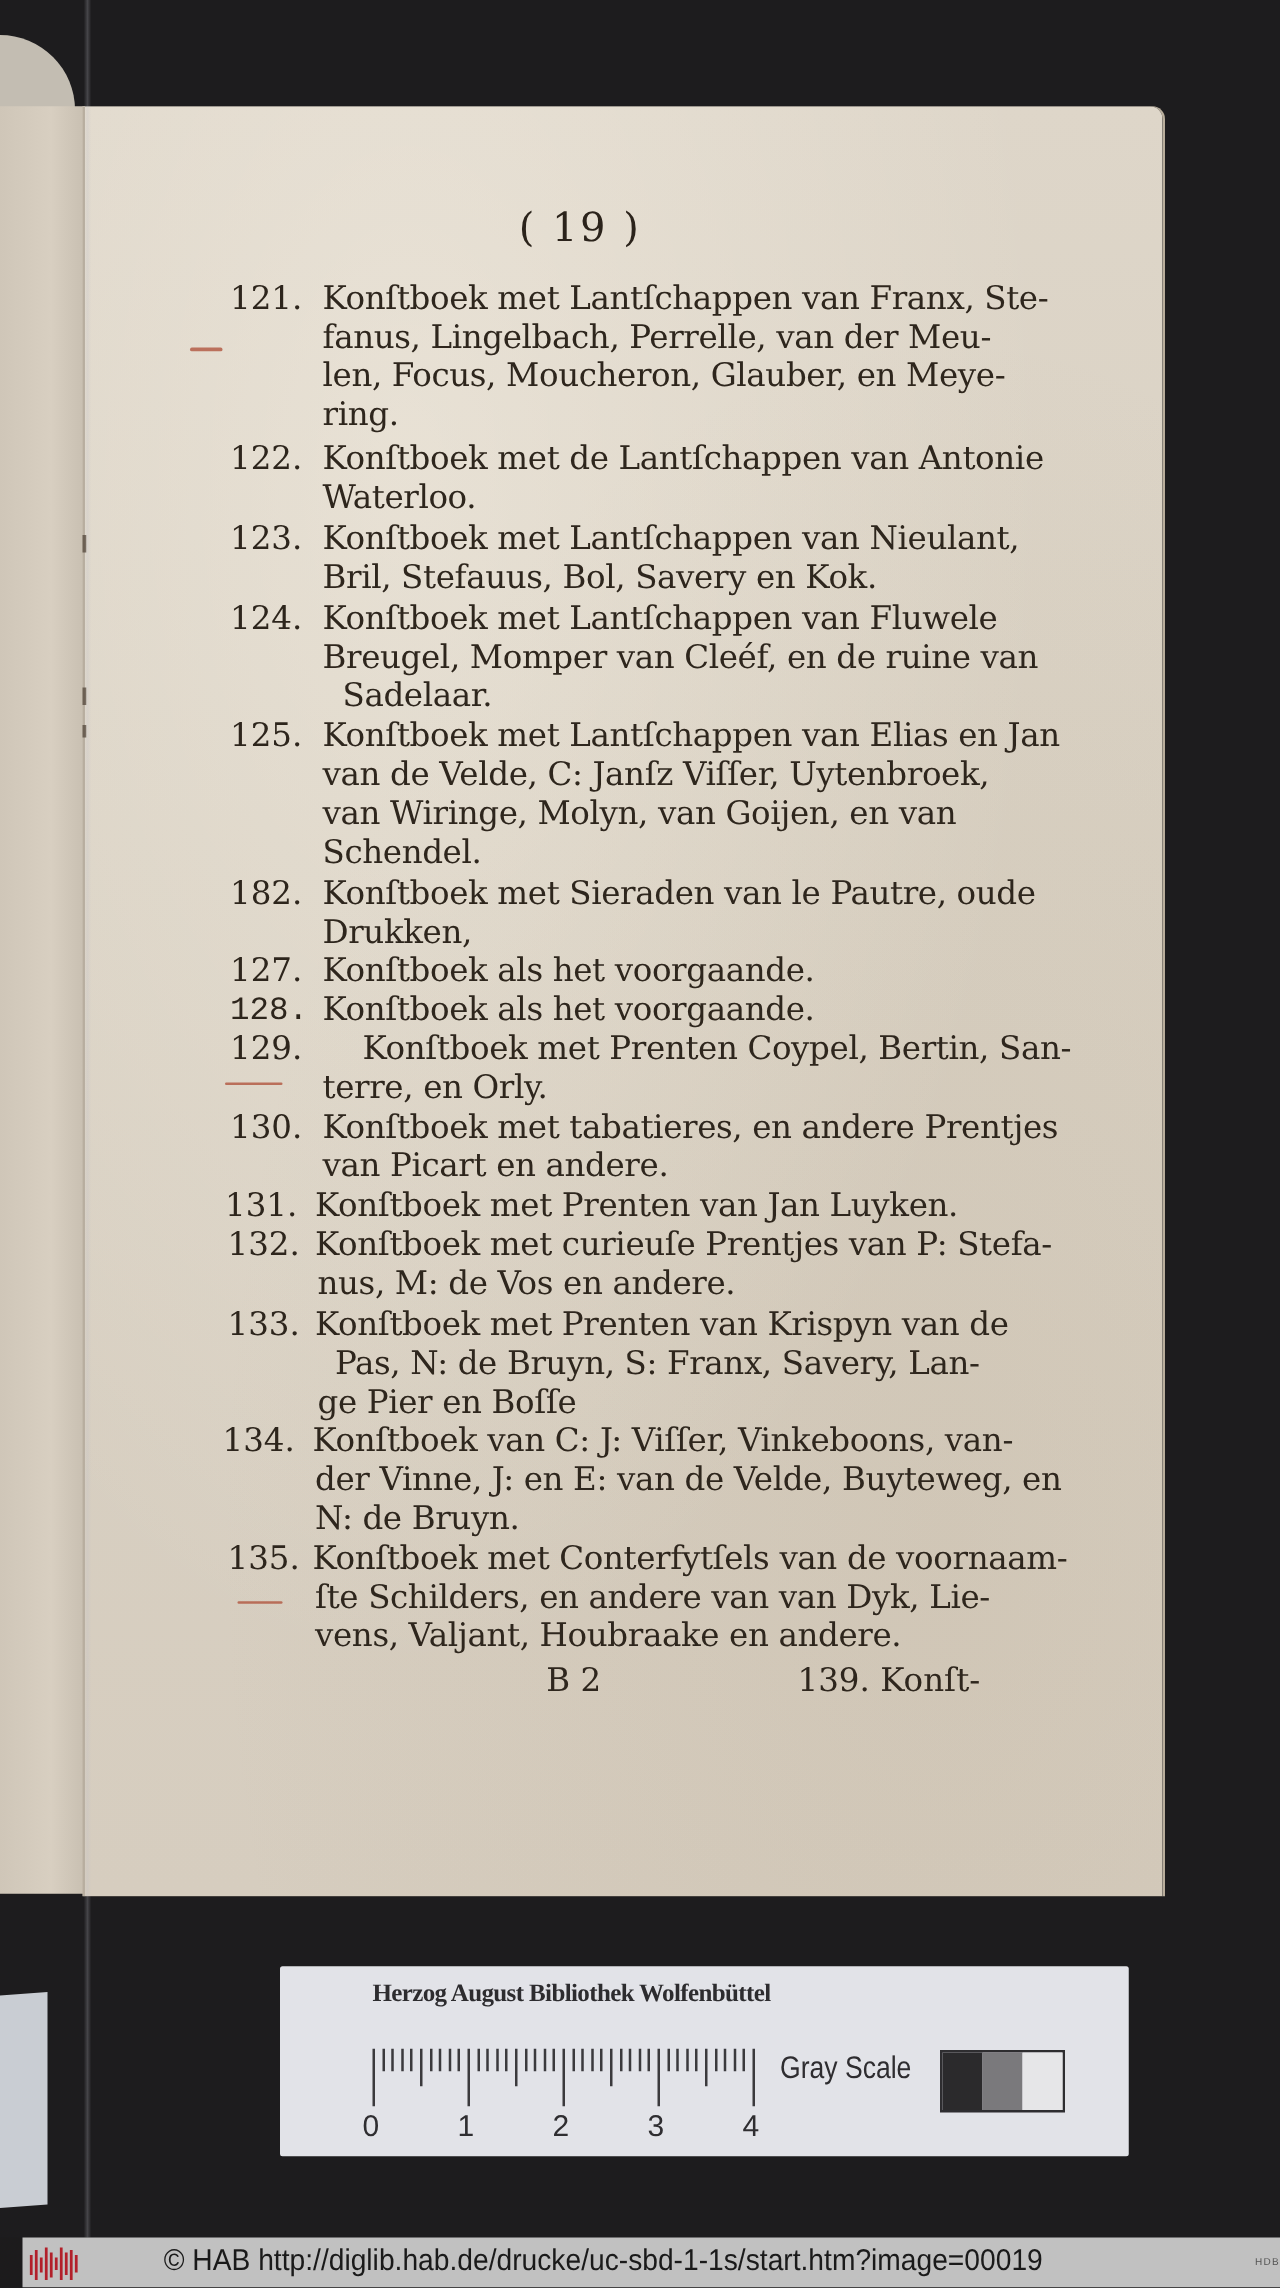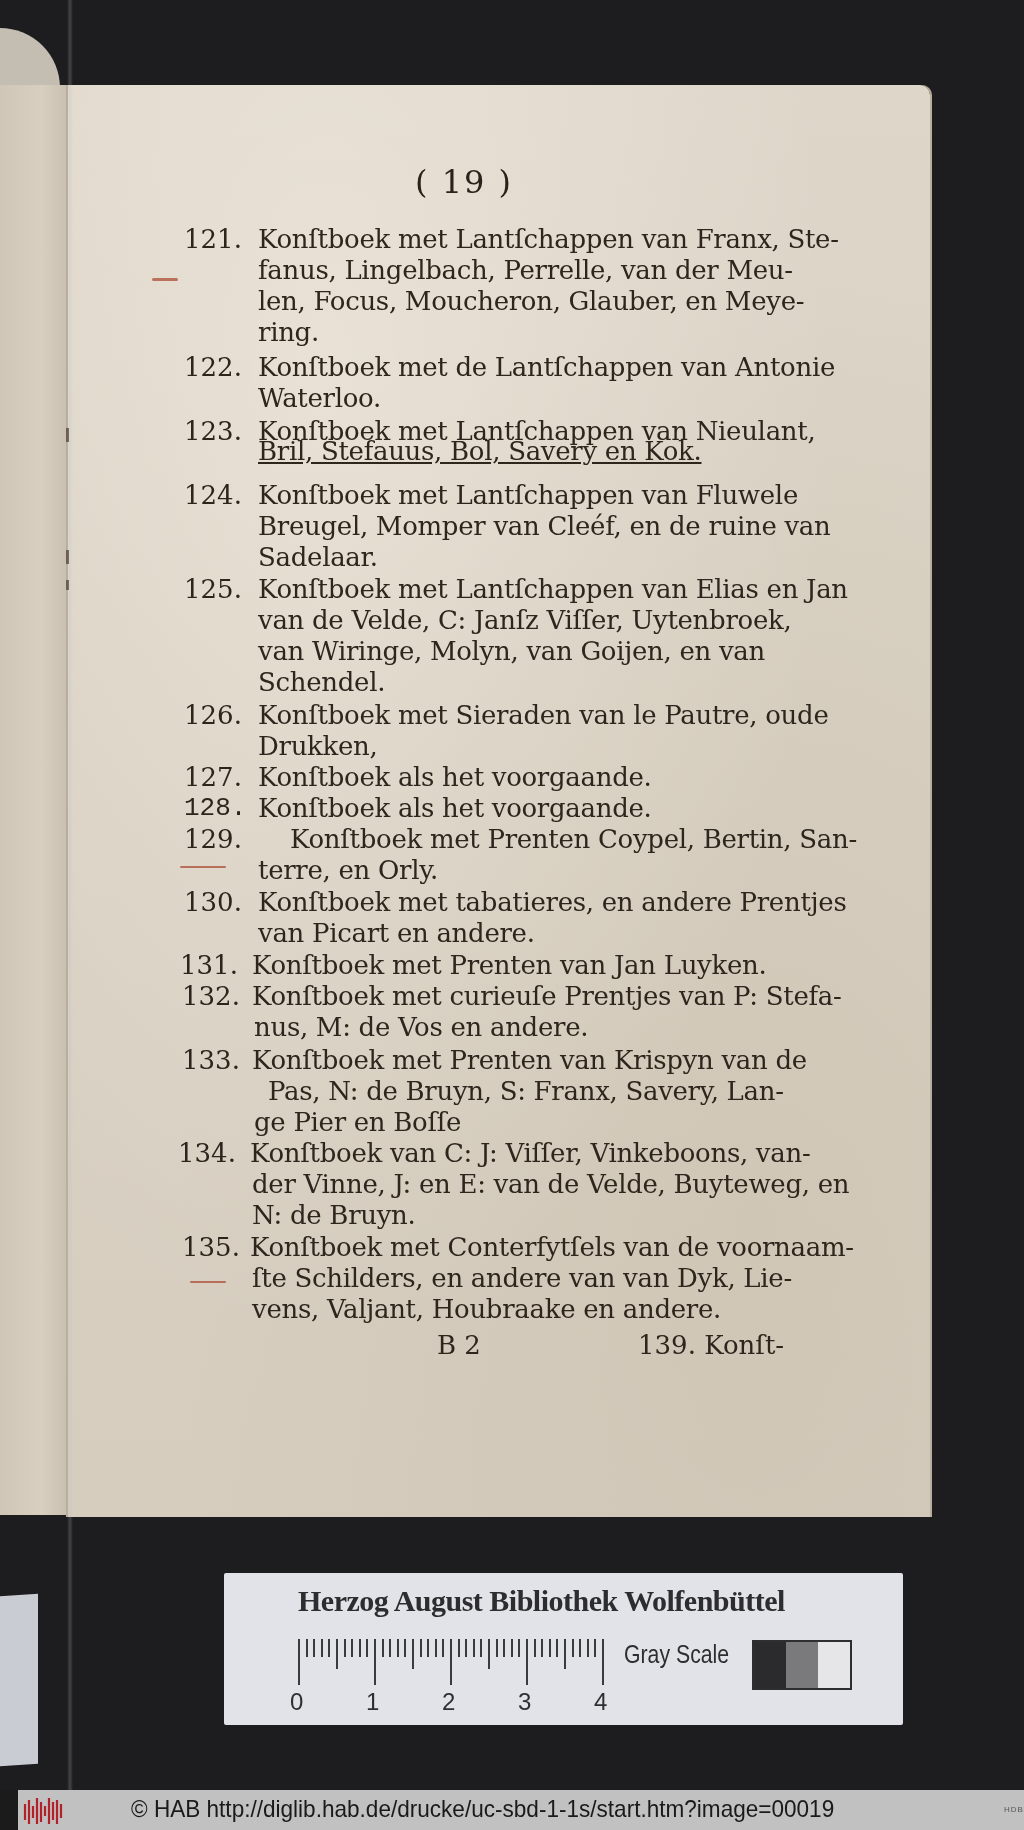--- a/index.html
+++ b/index.html
@@ -58,21 +58,21 @@
   .red-mark { position:absolute; height:3px; background:#b0553f; border-radius:2px; opacity:0.8; }
   .margin-tick { position:absolute; width:3px; height:14px; background:#4b3f33; opacity:0.7; }
 
   
   .scale-card {
     position:absolute; left:224px; top:1573px; width:679px; height:152px;
     background:#e2e3e8; border-radius:2px;
   }
   .scale-title {
     position:absolute; left:298px; top:1584px; font-family:"Liberation Serif", serif;
-    font-weight:bold; font-size:30px; color:#2d2c2f; letter-spacing:-0.5px; white-space:nowrap;
+    font-weight:bold; font-size:20px; color:#2d2c2f; letter-spacing:-0.5px; white-space:nowrap;
   }
   .ruler { position:absolute; left:298px; top:1639px; width:305px; height:62px; }
   .ruler .tick { position:absolute; top:0; width:2px; background:#3b3a3d; }
   .ruler-labels { position:absolute; left:290px; top:1688px; width:330px; height:30px; }
   .ruler-label {
     position:absolute; font-family:"Liberation Sans", sans-serif; font-size:24px; color:#2f2e31;
   }
   .gray-label {
     position:absolute; left:624px; top:1640px; font-family:"Liberation Sans", sans-serif;
     font-size:25px; color:#2e2d30; white-space:nowrap; transform:scaleX(0.85); transform-origin:left;
@@ -132,40 +132,40 @@
 
   <div class="entry" style="top:352px;">
     <span class="entry-num" style="top:0;">122.</span>
     <span class="line" style="top:0;">Konſtboek met de Lantſchappen van Antonie</span>
     <span class="line" style="top:31px;">Waterloo.</span>
   </div>
 
   <div class="entry" style="top:416px;">
     <span class="entry-num" style="top:0;">123.</span>
     <span class="line" style="top:0;">Konſtboek met Lantſchappen van Nieulant,</span>
-    <span class="line" style="top:20px;text-decoration:underline;">Bril, Stefauus, Bol, Savery en Kok.</span>
+    <span class="line" style="top:31px;">Bril, Stefauus, Bol, Savery en Kok.</span>
   </div>
 
   <div class="entry" style="top:480px;">
     <span class="entry-num" style="top:0;">124.</span>
     <span class="line" style="top:0;">Konſtboek met Lantſchappen van Fluwele</span>
     <span class="line" style="top:31px;">Breugel, Momper van Cleéf, en de ruine van</span>
-    <span class="line" style="top:62px;">Sadelaar.</span>
+    <span class="line" style="top:62px;margin-left:16px;">Sadelaar.</span>
   </div>
 
   <div class="entry" style="top:574px;">
     <span class="entry-num" style="top:0;">125.</span>
     <span class="line" style="top:0;">Konſtboek met Lantſchappen van Elias en Jan</span>
     <span class="line" style="top:31px;">van de Velde, C: Janſz Viſſer, Uytenbroek,</span>
     <span class="line" style="top:62px;">van Wiringe, Molyn, van Goijen, en van</span>
     <span class="line" style="top:93px;">Schendel.</span>
   </div>
 
   <div class="entry" style="top:700px;">
-    <span class="entry-num" style="top:0;">126.</span>
+    <span class="entry-num" style="top:0;">182.</span>
     <span class="line" style="top:0;">Konſtboek met Sieraden van le Pautre, oude</span>
     <span class="line" style="top:31px;">Drukken,</span>
   </div>
 
   <div class="entry" style="top:762px;">
     <span class="entry-num" style="top:0;">127.</span>
     <span class="line" style="top:0;">Konſtboek als het voorgaande.</span>
   </div>
 
   <div class="entry" style="top:793px;">

